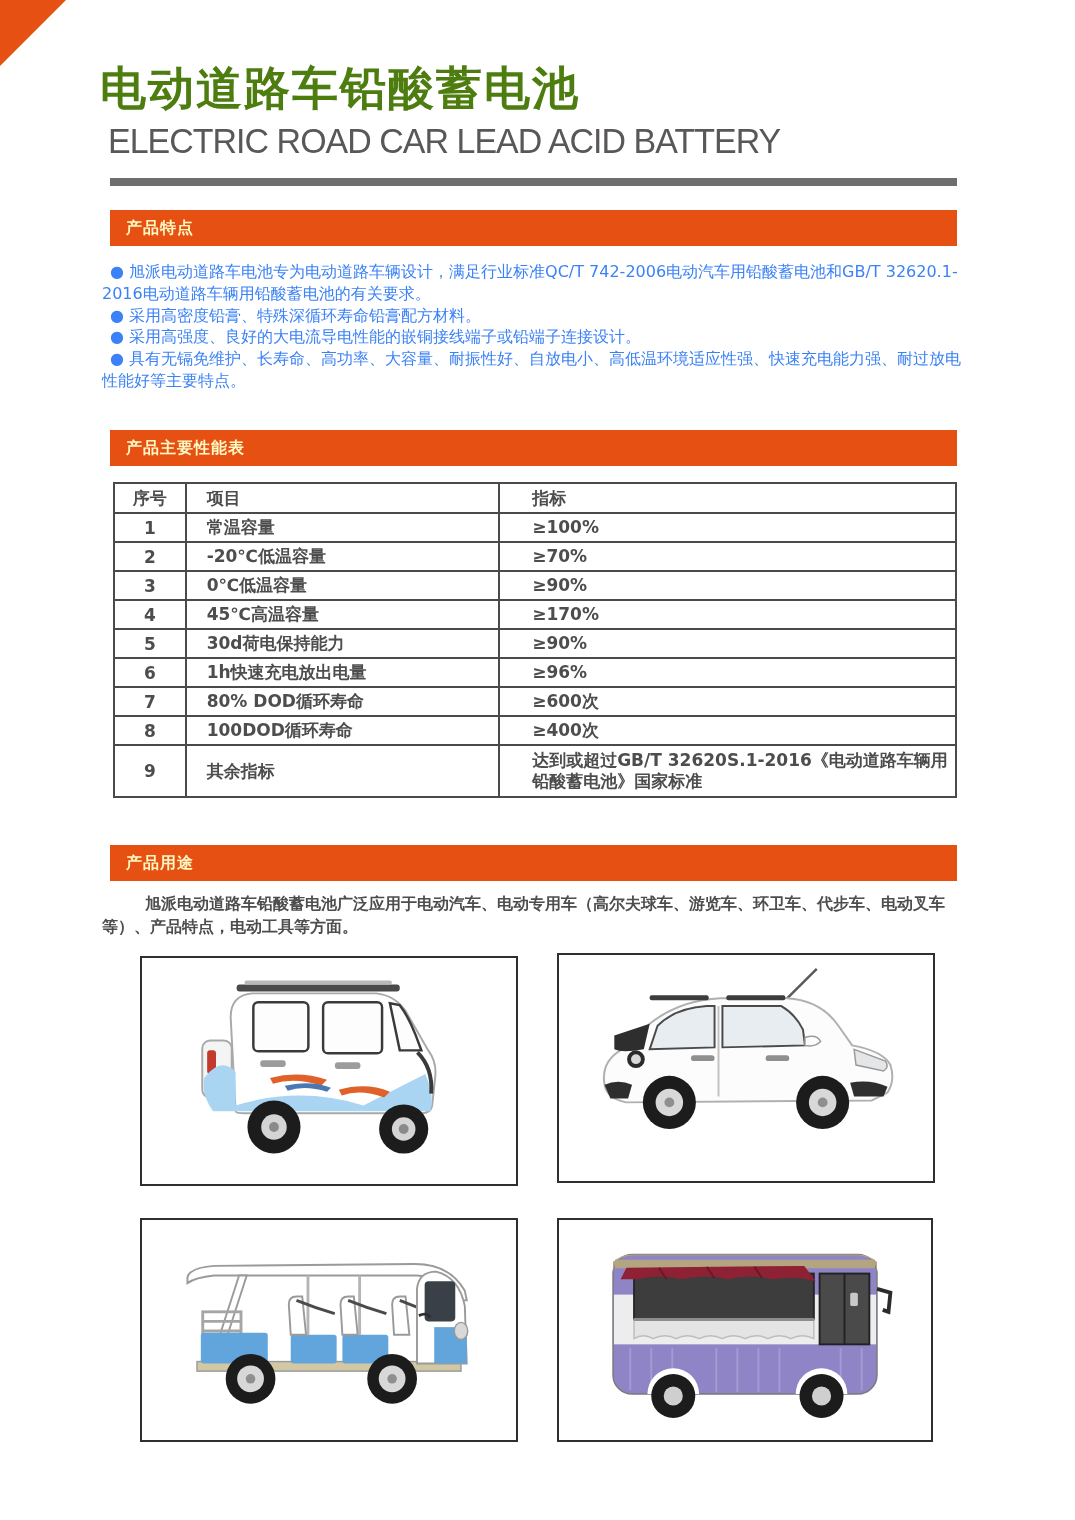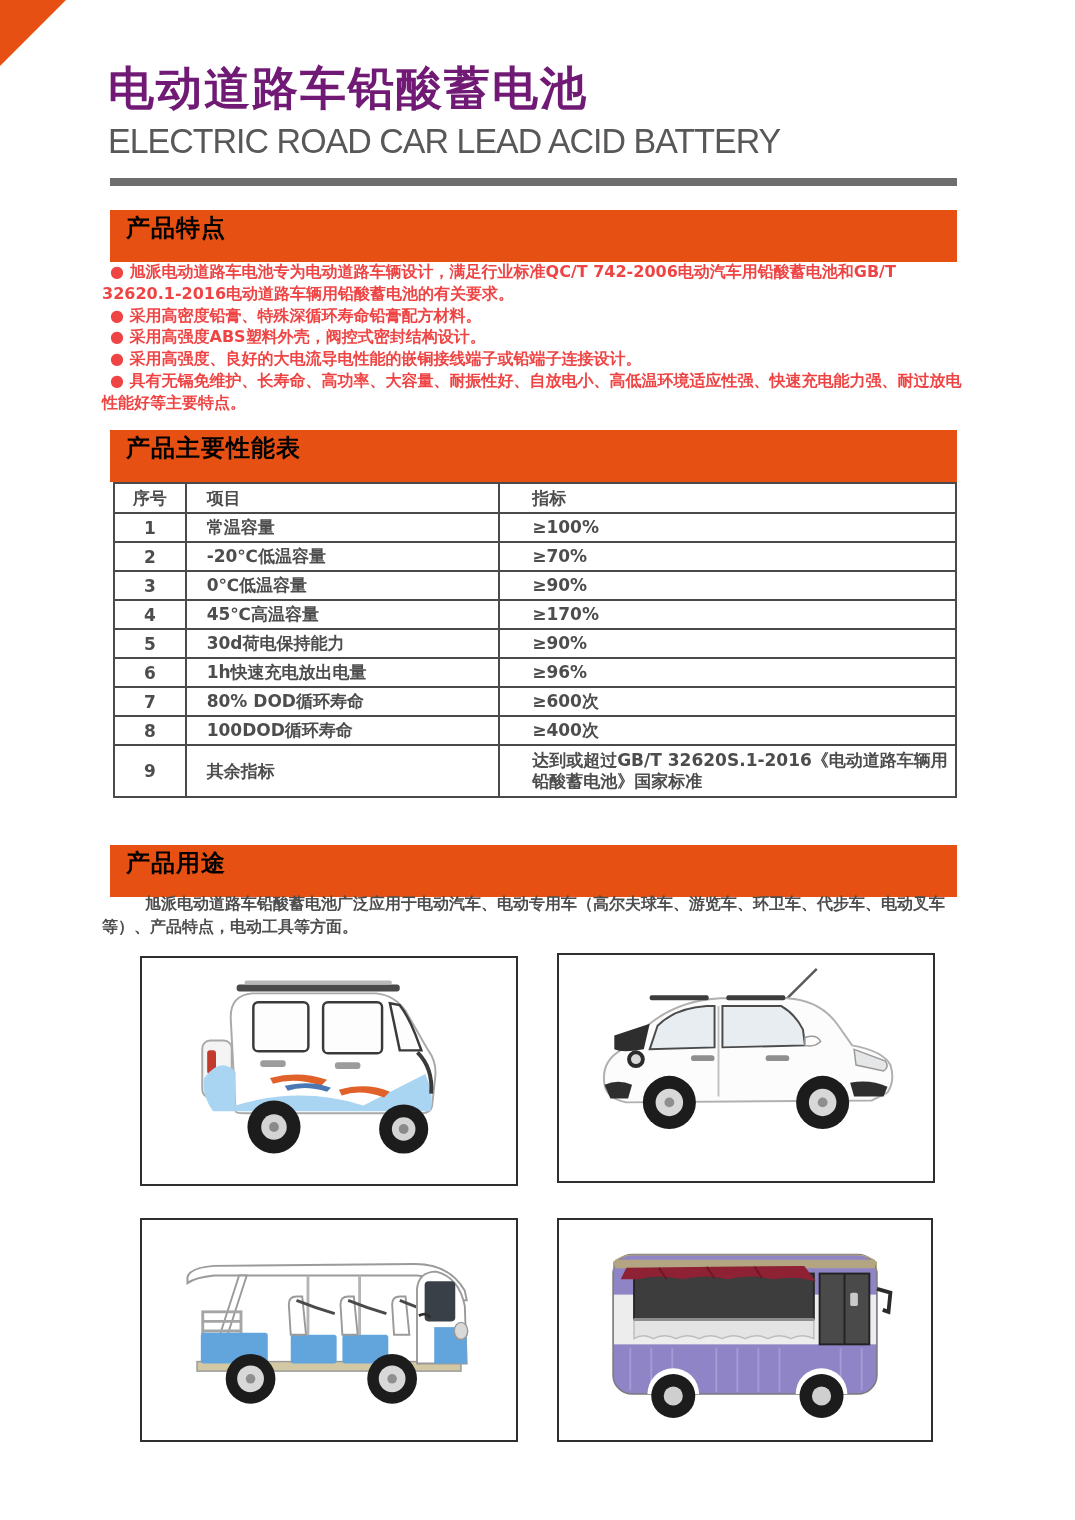--- a/index.html
+++ b/index.html
@@ -15,51 +15,51 @@
   }
   
   .corner-triangle {
     position: absolute; top: 0; left: 0;
     width: 0; height: 0;
     border-top: 66px solid #e65012;
     border-right: 66px solid transparent;
   }
   
   .title-cn {
-    position: absolute; left: 108px; top: 58px;
+    position: absolute; left: 100px; top: 58px;
     font-size: 46px; font-weight: 700; letter-spacing: 2px;
-    color: #701a75; white-space: nowrap;
+    color: #4d7c0f; white-space: nowrap;
   }
   .title-en {
     position: absolute; left: 108px; top: 121px;
     font-family: "Liberation Sans", sans-serif;
     font-size: 35px; font-weight: 400; color: #595757;
     letter-spacing: -1px; white-space: nowrap;
     transform: scaleX(0.97); transform-origin: left center;
   }
   .header-divider {
     position: absolute; left: 110px; top: 178px;
     width: 847px; height: 8px; background: #6f6e6e;
   }
   
   .section-bar {
-    position: absolute; left: 110px; width: 847px; height: 52px;
-    background: #e65012; color: #000000;
-    font-size: 24px; font-weight: 700;
+    position: absolute; left: 110px; width: 847px; height: 36px;
+    background: #e65012; color: #fef9c3;
+    font-size: 16px; font-weight: 700;
     line-height: 36px; padding-left: 16px; letter-spacing: 1px;
   }
   .bar-features     { top: 210px; }
   .bar-performance  { top: 430px; }
   .bar-applications { top: 845px; }
   
   .bullets {
     position: absolute; left: 102px; top: 261px; width: 862px;
   }
   .bullet {
-    font-size: 16px; font-weight: 700; color: #ef4444;
+    font-size: 16px; font-weight: 400; color: #3b82f6;
     line-height: 21.8px; text-indent: 8px;
   }
   
   .perf-table-wrap { position: absolute; left: 113px; top: 482px; width: 844px; }
   table.perf {
     width: 844px; table-layout: fixed;
     border-collapse: collapse;
   }
   table.perf th, table.perf td {
     border: 2px solid #4a4a4a;
@@ -97,21 +97,20 @@
   <div class="corner-triangle"></div>
 
   <h1 class="title-cn">电动道路车铅酸蓄电池</h1>
   <h2 class="title-en">ELECTRIC ROAD CAR LEAD ACID BATTERY</h2>
   <div class="header-divider"></div>
 
   <div class="section-bar bar-features">产品特点</div>
   <div class="bullets">
     <p class="bullet">● 旭派电动道路车电池专为电动道路车辆设计，满足行业标准QC/T 742-2006电动汽车用铅酸蓄电池和GB/T 32620.1-2016电动道路车辆用铅酸蓄电池的有关要求。</p>
     <p class="bullet">● 采用高密度铅膏、特殊深循环寿命铅膏配方材料。</p>
-    <p class="bullet">● 采用高强度ABS塑料外壳，阀控式密封结构设计。</p>
     <p class="bullet">● 采用高强度、良好的大电流导电性能的嵌铜接线端子或铅端子连接设计。</p>
     <p class="bullet">● 具有无镉免维护、长寿命、高功率、大容量、耐振性好、自放电小、高低温环境适应性强、快速充电能力强、耐过放电性能好等主要特点。</p>
   </div>
 
   <div class="section-bar bar-performance">产品主要性能表</div>
   <div class="perf-table-wrap">
     <table class="perf">
       <thead>
         <tr>
           <th class="col-no">序号</th>

